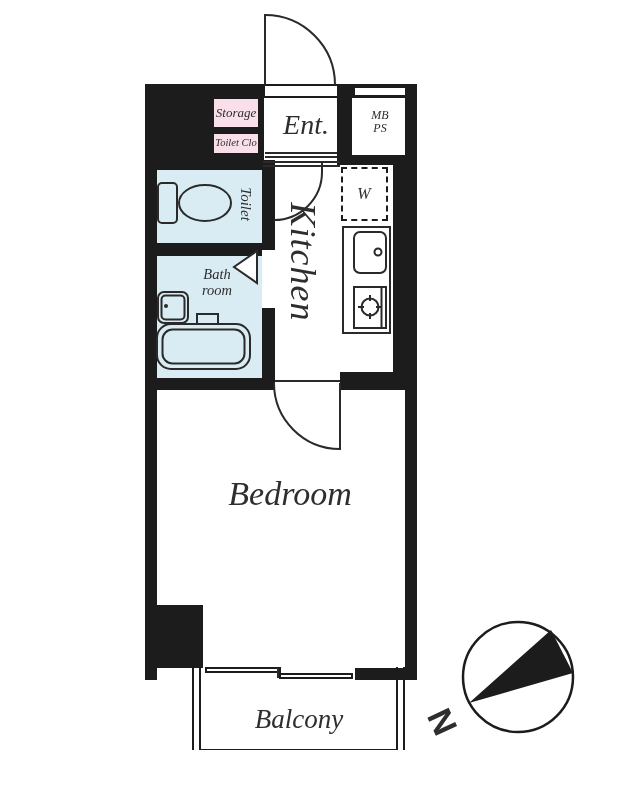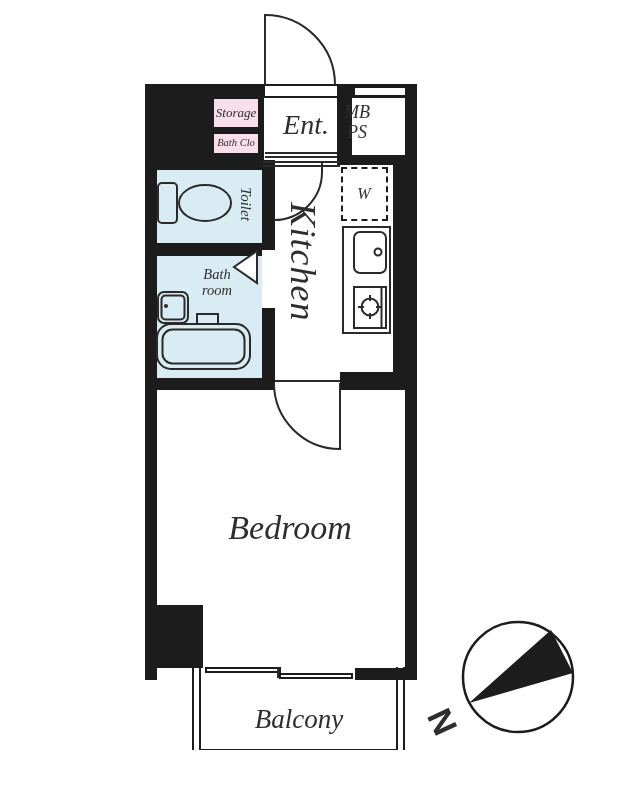--- a/index.html
+++ b/index.html
@@ -102,30 +102,30 @@
     <rect class="st" x="354" y="287" width="32" height="41"></rect>
     <path class="st" d="M381.5 288 V327"></path>
     <circle class="st" cx="370" cy="307" r="8.5"></circle>
     <path class="st" d="M370 295 v6 M370 313 v6 M358 307 h6 M376 307 h6"></path>
 
     <circle cx="518" cy="677" r="55" fill="#fff" stroke="var(--wall)" stroke-width="2.5"></circle>
     <polygon class="fillwall" points="469,703 551,630 573,673"></polygon>
   </svg>
 
   <div class="lbl" style="left:236px;top:113px;font-size:13px;">Storage</div>
-  <div class="lbl" style="left:236px;top:143px;font-size:10.5px;">Bath Clo</div>
+  <div class="lbl" style="left:236px;top:143px;font-size:10.5px;">Toilet Clo</div>
   <div class="lbl" style="left:306px;top:125px;font-size:28px;">Ent.</div>
-  <div class="lbl" style="left:357px;top:122px;font-size:18px;">
+  <div class="lbl" style="left:380px;top:122px;font-size:12px;">
     <div>MB</div>
     <div>PS</div>
   </div>
   <div class="lbl v" style="left:246px;top:204px;font-size:15px;">Toilet</div>
   <div class="lbl" style="left:364px;top:194px;font-size:16px;">W</div>
   <div class="lbl v" style="left:303px;top:262px;font-size:36px;letter-spacing:1px;">Kitchen</div>
   <div class="lbl" style="left:217px;top:282px;font-size:14.5px;text-align:center;">
     <div>Bath</div>
     <div>room</div>
   </div>
-  <div class="lbl" style="left:290px;top:528px;font-size:34px;">Bedroom</div>
+  <div class="lbl" style="left:290px;top:494px;font-size:34px;">Bedroom</div>
   <div class="lbl" style="left:299px;top:719px;font-size:27px;">Balcony</div>
   <div class="lbl north" style="left:442px;top:722px;font-size:34px;">N</div>
 
 </div>
 
 </body></html>

